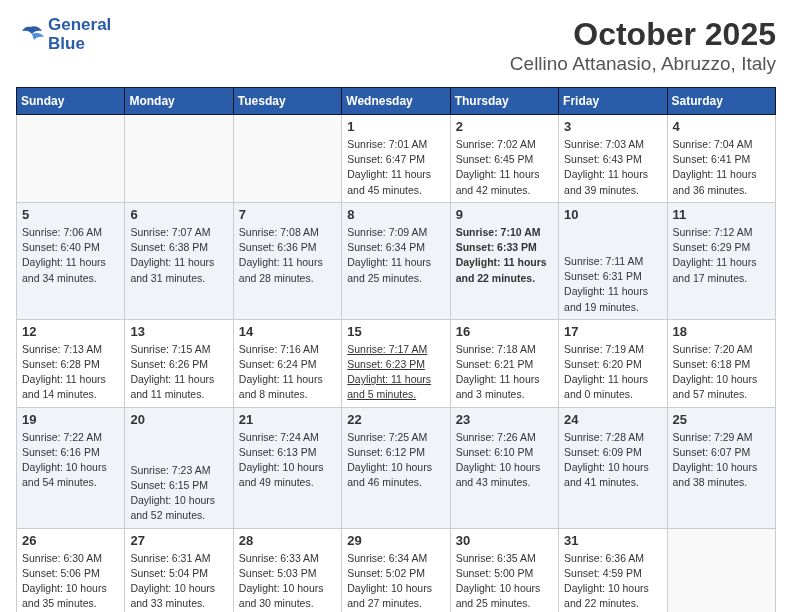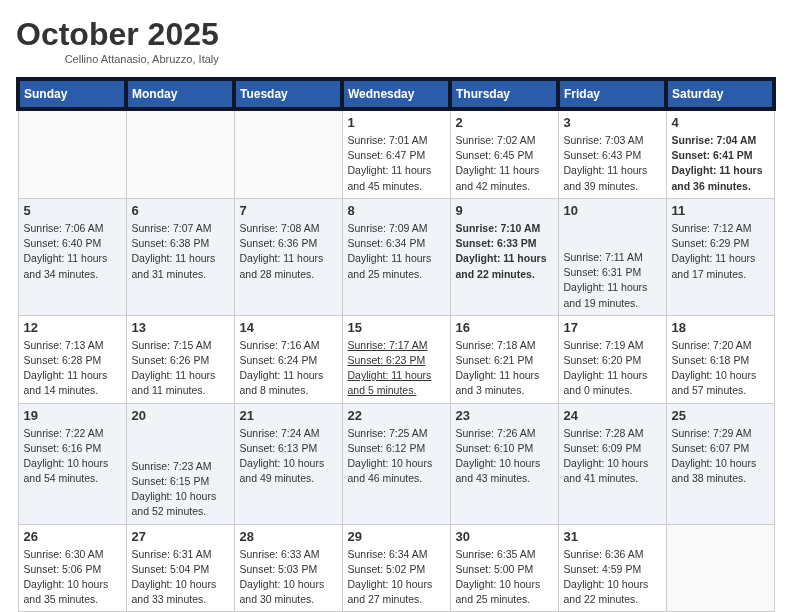--- a/index.html
+++ b/index.html
@@ -27,36 +27,36 @@
     }
     .title-block {
       text-align: right;
     }
     .month-title {
       font-size: 32px;
       font-weight: bold;
       color: #333;
     }
     .location {
-      font-size: 11px;
+      font-size: 19px;
       color: #555;
     }
     .calendar {
       width: 100%;
       border-collapse: collapse;
       font-size: 11px;
     }
     .calendar th {
       background: #2a5caa;
       color: #fff;
       padding: 6px 4px;
       text-align: left;
       font-size: 12px;
       font-weight: bold;
-      border: 4px solid #0f172a;
+      border: 1px solid #0f172a;
     }
     .calendar td {
       border: 1px solid #ccc;
       vertical-align: top;
       padding: 4px 5px;
       width: 108px;
       min-height: 80px;
       background: #fff;
     }
     .calendar td.empty {
@@ -75,20 +75,32 @@
       line-height: 1.45;
     }
     .row-shaded td {
       background: #f0f4f8;
     }
   </style>
 </head>
 <body>
 
 <div class="header">
+  <div class="logo">
+    <svg class="logo-bird" viewBox="0 0 28 24" xmlns="http://www.w3.org/2000/svg">
+      <path d="M14 4 C18 2, 24 4, 26 8 C22 7, 18 8, 16 11 C14 8, 10 7, 6 8 C8 4, 12 3, 14 4Z" fill="#2a5caa"></path>
+      <path d="M16 11 C20 9, 26 10, 28 14 C24 13, 20 14, 18 17 L16 11Z" fill="#4a90d9"></path>
+    </svg>
+    <div>
+      <div style="font-size:17px;font-weight:bold;color:#333;line-height:1.1;">
+        <span style="color:#2a5caa;">General</span><br>
+        <span style="color:#2a5caa;">Blue</span>
+      </div>
+    </div>
+  </div>
   <div class="title-block">
     <div class="month-title">October 2025</div>
     <div class="location">Cellino Attanasio, Abruzzo, Italy</div>
   </div>
 </div>
 
 <table class="calendar">
   <thead>
     <tr>
     <th>Sunday</th>
@@ -121,21 +133,21 @@
         </td>
         <td>
           <span class="day-num">3</span>
           <div class="day-info" style="white-space: pre-line;">Sunrise: 7:03 AM
 Sunset: 6:43 PM
 Daylight: 11 hours
 and 39 minutes.</div>
         </td>
         <td>
           <span class="day-num">4</span>
-          <div class="day-info" style="white-space: pre-line; font-weight: bold;">Sunrise: 7:04 AM
+          <div class="day-info" style="white-space: pre-line;">Sunrise: 7:04 AM
 Sunset: 6:41 PM
 Daylight: 11 hours
 and 36 minutes.</div>
         </td>
       </tr>
       <tr class="row-shaded">
         <td>
           <span class="day-num">5</span>
           <div class="day-info" style="white-space: pre-line;">Sunrise: 7:06 AM
 Sunset: 6:40 PM

